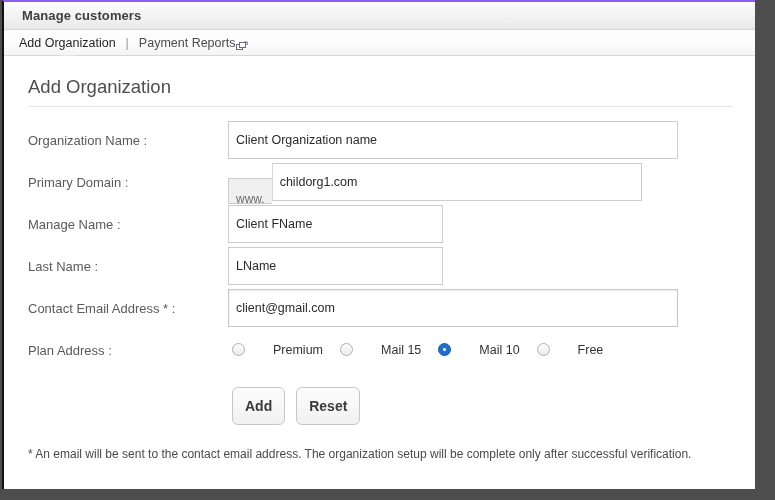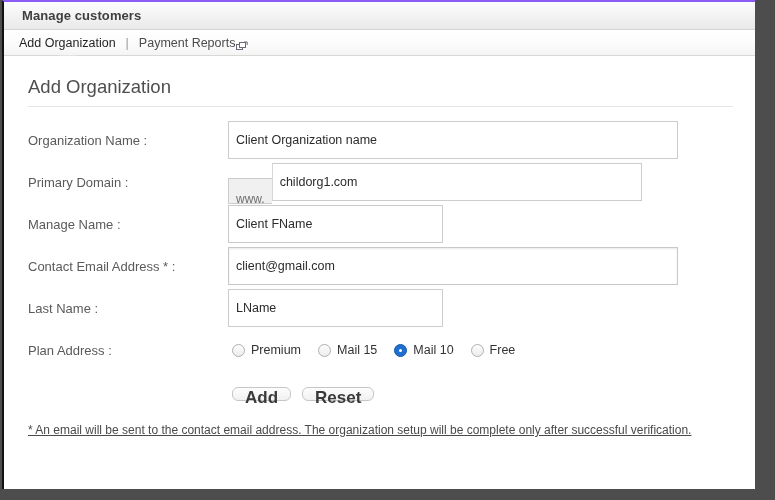--- a/index.html
+++ b/index.html
@@ -162,23 +162,24 @@
     color: #6d6d6d;
     padding: 8px 7px;
     margin-top: 18px;
   }
   .input-group .txt { border-left: 1px solid #d8d8d8; }
 
   
   .radio-row { display: flex; align-items: center; padding-left: 4px; }
   .radio-opt {
     display: flex;
-    align-items: flex-end;
+    align-items: flex-start;
     margin-right: 17px;
     cursor: pointer;
+    gap: 22px;
   }
   .radio-dot {
     width: 13px; height: 13px;
     border-radius: 50%;
     box-sizing: border-box;
     border: 1px solid #b0b0b0;
     background: linear-gradient(to bottom, #fdfdfd, #ececec);
     margin-right: 6px;
     position: relative;
     flex: 0 0 13px;
@@ -203,39 +204,38 @@
 
   
   .button-row {
     display: flex;
     padding-left: 228px;
     padding-top: 16px;
   }
   .btn {
     box-sizing: border-box;
     min-width: 44px;
-    height: 14px;
+    height: 38px;
     padding: 0 12px;
     font-family: "Liberation Sans", sans-serif;
-    font-size: 17px;
+    font-size: 14px;
     font-weight: bold;
     color: #3a3a3a;
     background: linear-gradient(to bottom, #fdfdfd 0%, #f1f1f1 100%);
     border: 1px solid #c6c6c6;
     border-radius: 6px;
     cursor: pointer;
     margin-right: 11px;
   }
 
   
   .footnote {
     font-size: 12px;
     color: #4a4a4a;
     padding: 22px 0 0 24px;
-    text-decoration: underline;
   }
 </style>
 </head>
 <body>
 
 <div class="window">
   <div class="window-inner">
 
     <div class="app-header">
       <span class="app-header-title">Manage customers</span>
@@ -278,30 +278,30 @@
         </div>
 
         <div class="form-row">
           <span class="form-label">Manage Name :</span>
           <div class="field-wrap">
             <input class="txt narrow" type="text" value="Client FName" style="">
           </div>
         </div>
 
         <div class="form-row">
+          <span class="form-label">Last Name :</span>
+          <div class="field-wrap">
+            <input class="txt narrow" type="text" value="LName" style="">
+          </div>
+        </div>
+
+        <div class="form-row">
           <span class="form-label">Contact Email Address * :</span>
           <div class="field-wrap">
             <input class="txt wide shadowed" type="text" value="client@gmail.com" style="">
-          </div>
-        </div>
-
-        <div class="form-row">
-          <span class="form-label">Last Name :</span>
-          <div class="field-wrap">
-            <input class="txt narrow" type="text" value="LName" style="">
           </div>
         </div>
 
         <div class="form-row">
           <span class="form-label">Plan Address :</span>
           <div class="radio-row">
             <label class="radio-opt">
               <span class="radio-dot"></span>
               <span class="radio-label">Premium</span>
             </label>

